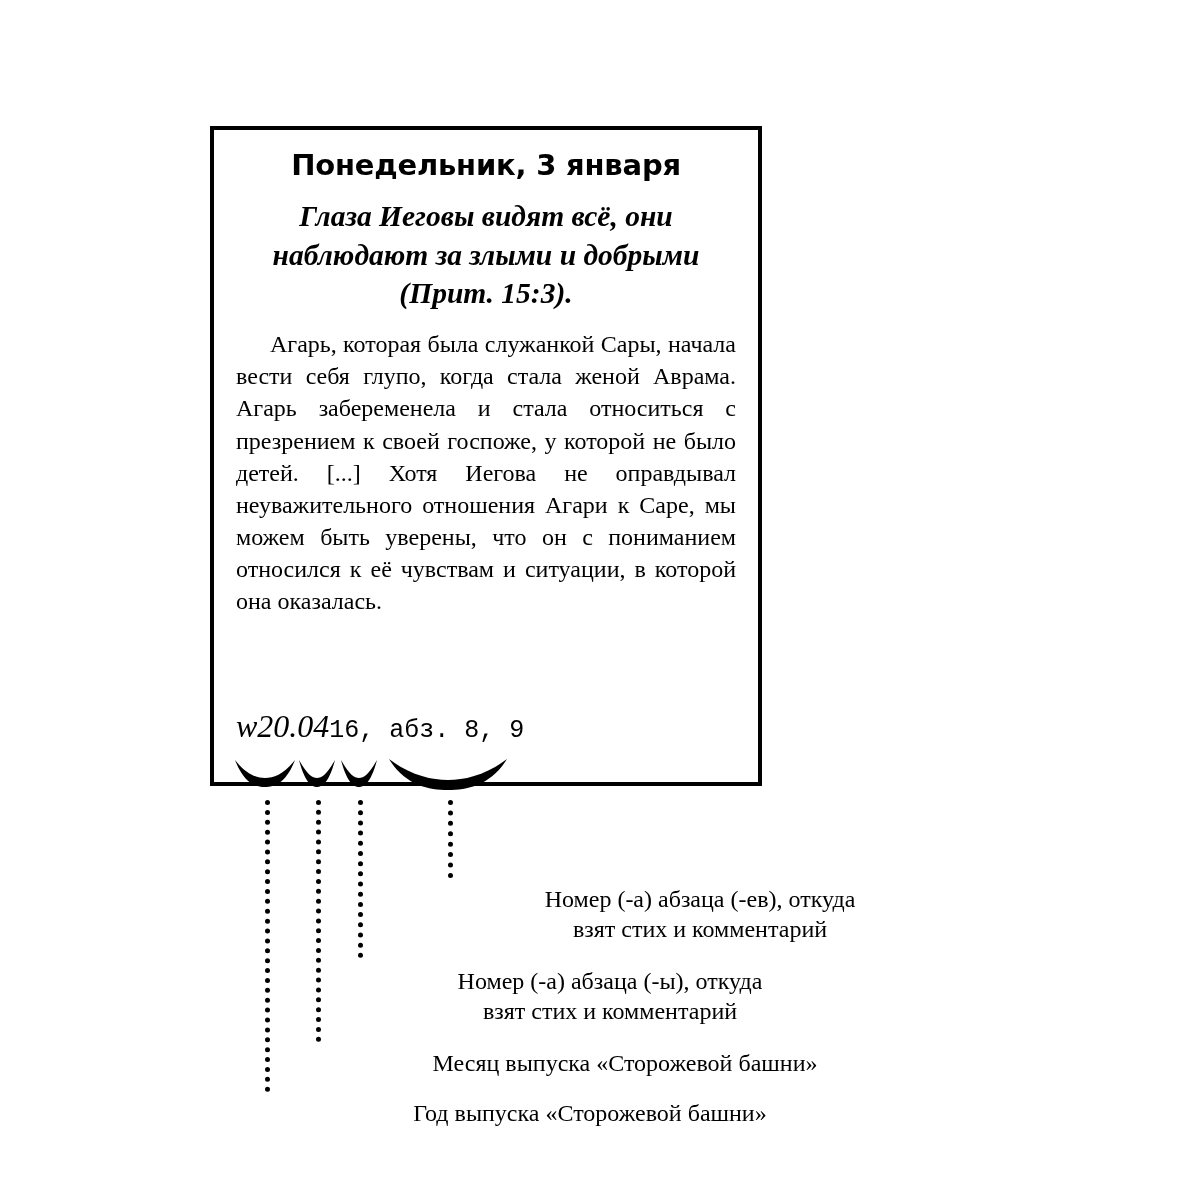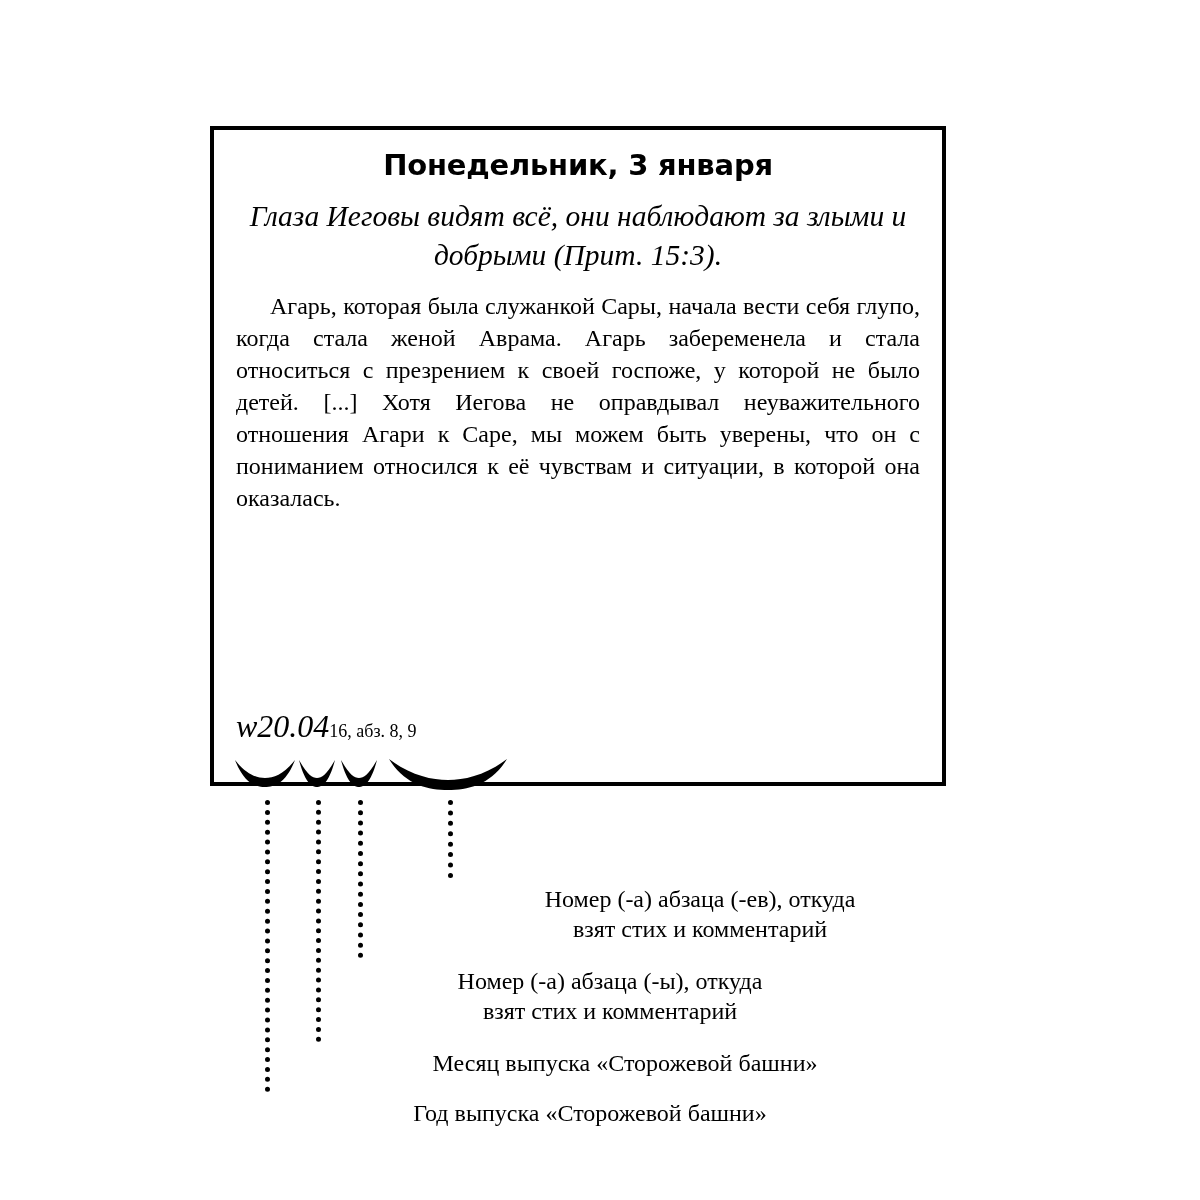--- a/index.html
+++ b/index.html
@@ -16,21 +16,21 @@
     font-family: "Liberation Serif", "DejaVu Serif", serif;
     color: #000000;
     -webkit-font-smoothing: antialiased;
   }
 
   
   .card {
     position: absolute;
     left: 210px;
     top: 126px;
-    width: 736px;
+    width: 552px;
     height: 660px;
     border: 4px solid #000000;
     box-sizing: border-box;
     background: #ffffff;
   }
   .card-inner {
     position: absolute;
     left: 22px;
     top: 18px;
     right: 22px;
@@ -42,21 +42,21 @@
     font-weight: bold;
     font-size: 29px;
     line-height: 1.22;
     text-align: center;
     letter-spacing: -0.2px;
     margin: 0 0 14px 0;
   }
 
   .scripture {
     font-family: "Liberation Serif", "DejaVu Serif", serif;
-    font-weight: normal;
+    font-weight: bold;
     font-style: italic;
     font-size: 29.5px;
     line-height: 1.30;
     text-align: center;
     margin: 0 0 16px 0;
     padding: 0 6px;
   }
 
   .body-text {
     font-family: "Liberation Serif", "DejaVu Serif", serif;
@@ -77,22 +77,22 @@
     font-size: 26px;
     line-height: 1.1;
     white-space: nowrap;
   }
   .cit-src {
     font-style: italic;
     font-family: "Liberation Serif", "DejaVu Serif", serif;
     font-size: 32px;
   }
   .cit-rest {
-    font-family: Liberation Serif, serif;
-    font-size: 18px;
+    font-family: Liberation Mono, monospace;
+    font-size: 25px;
     margin-top: 40px;
   }
 
   
   .braces {
     position: absolute;
     left: 0;
     top: 0;
     width: 1200px;
     height: 1200px;

